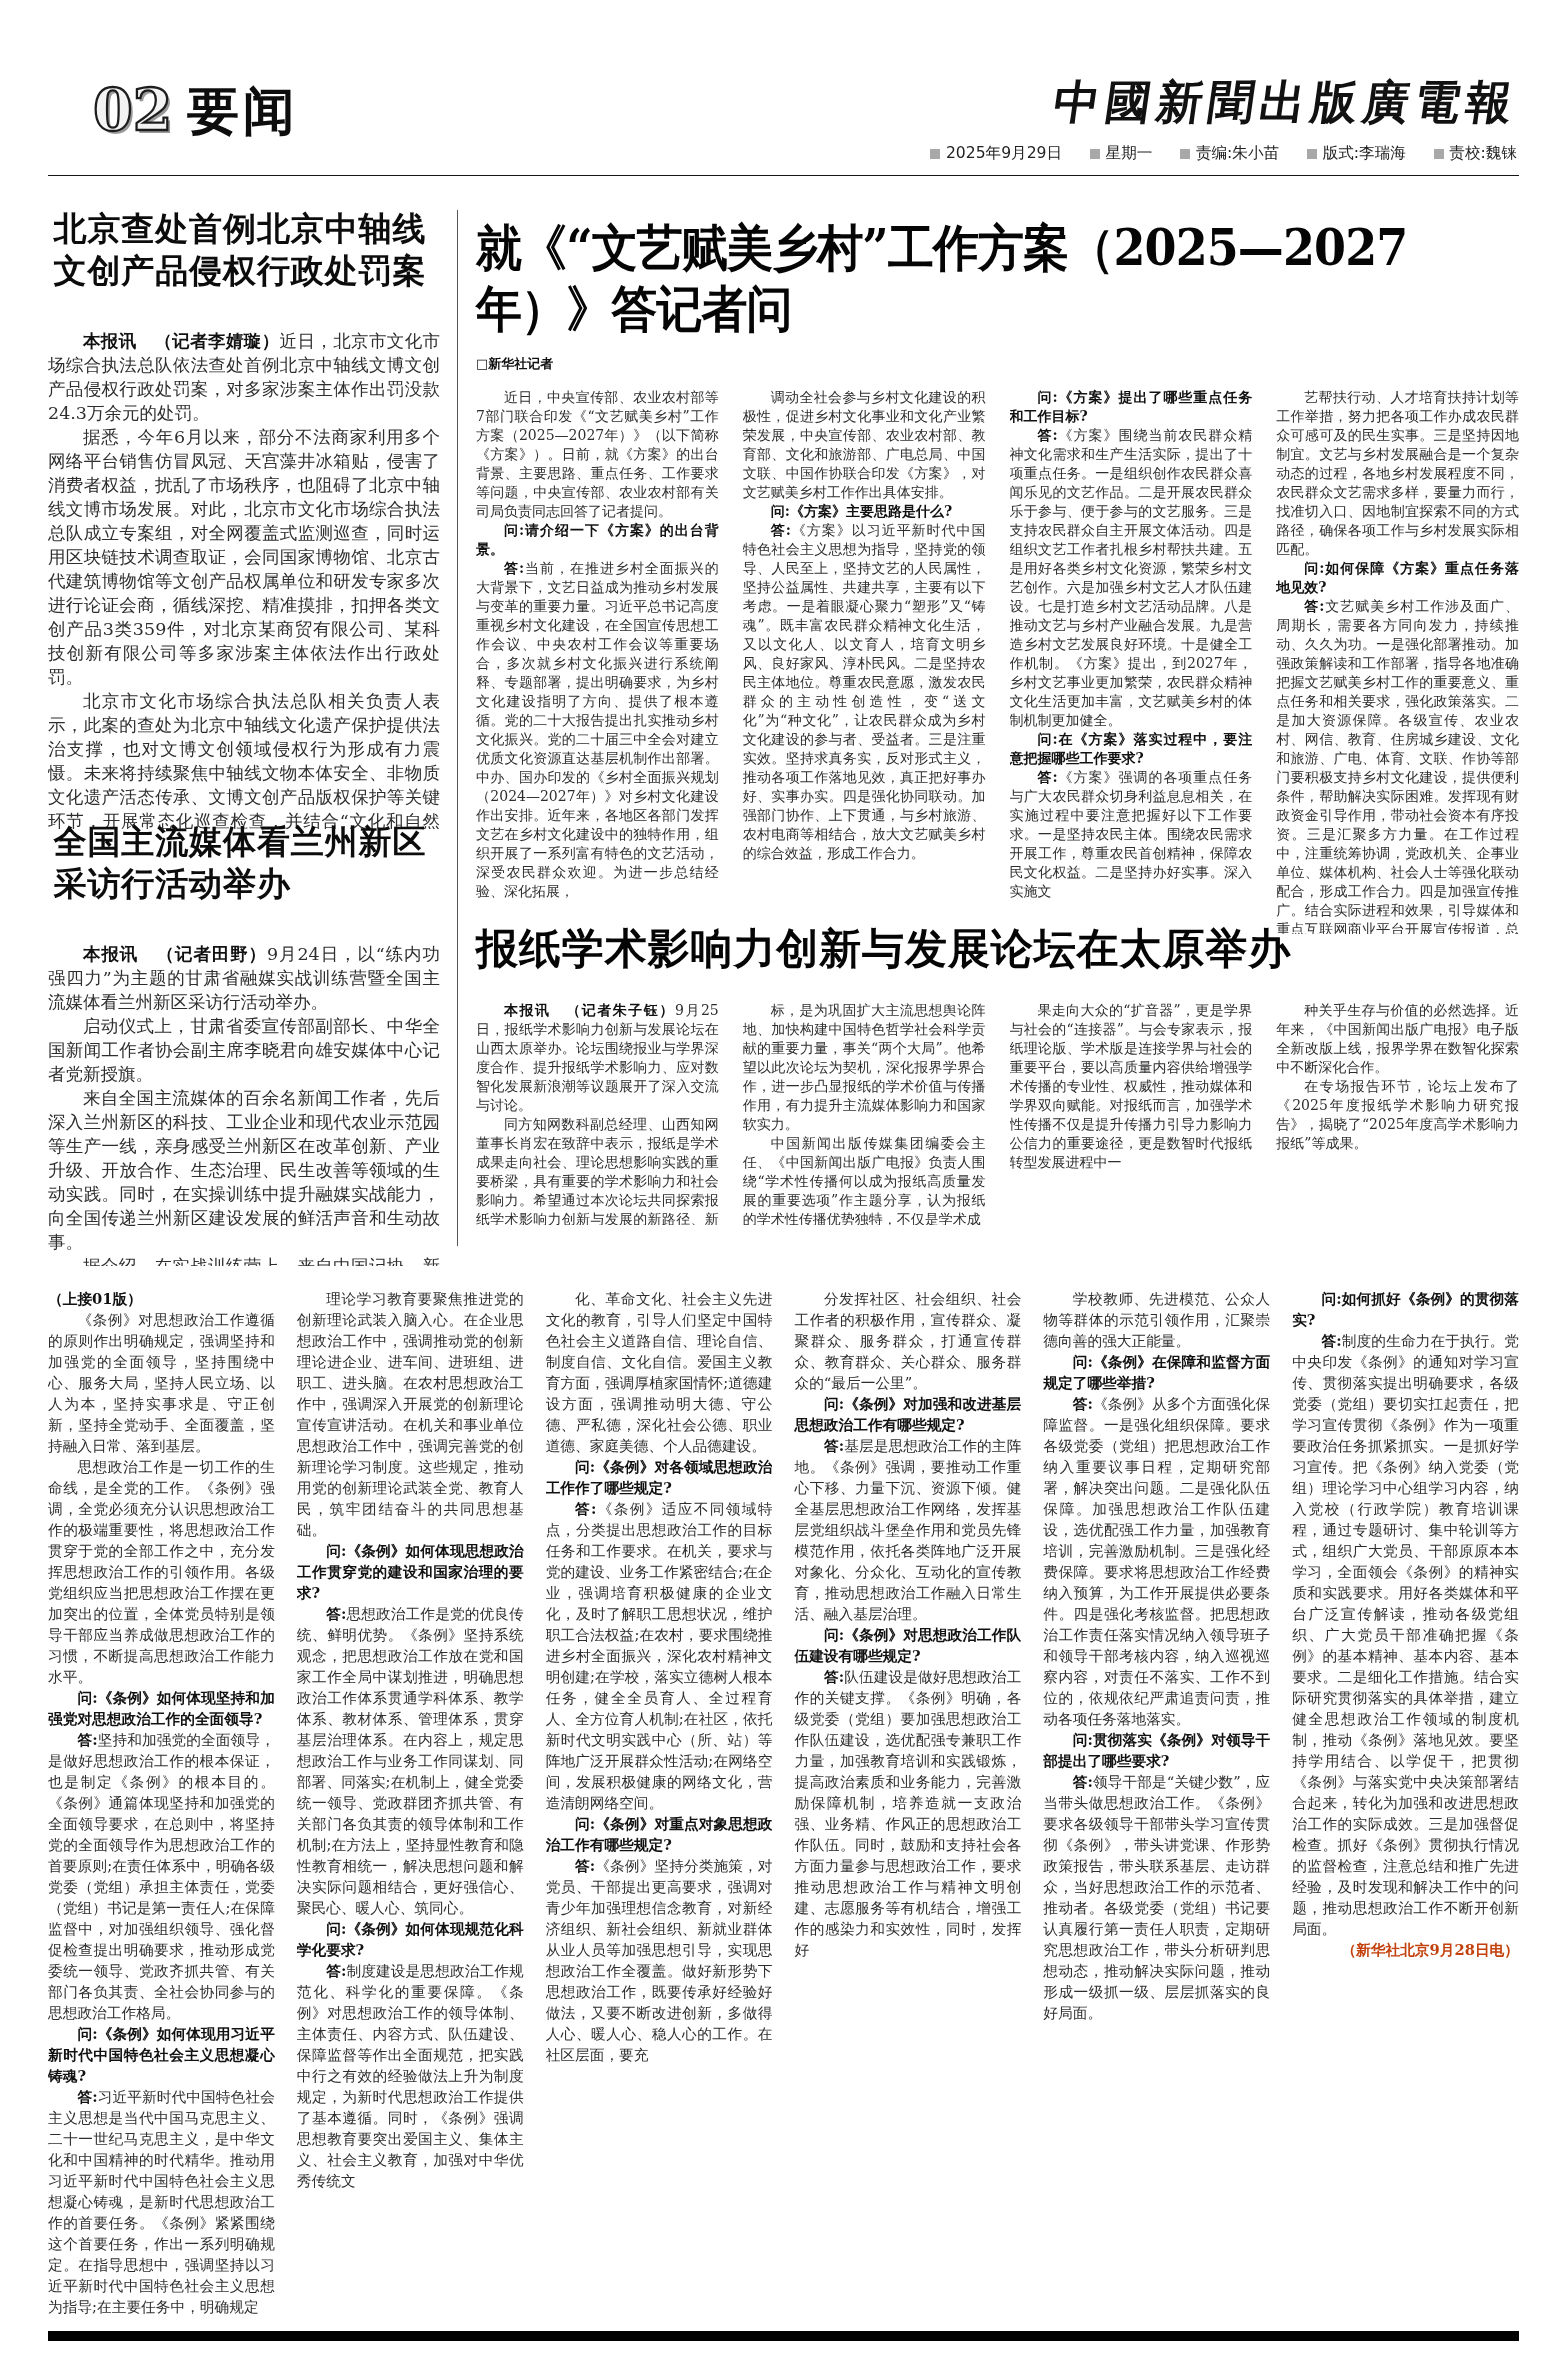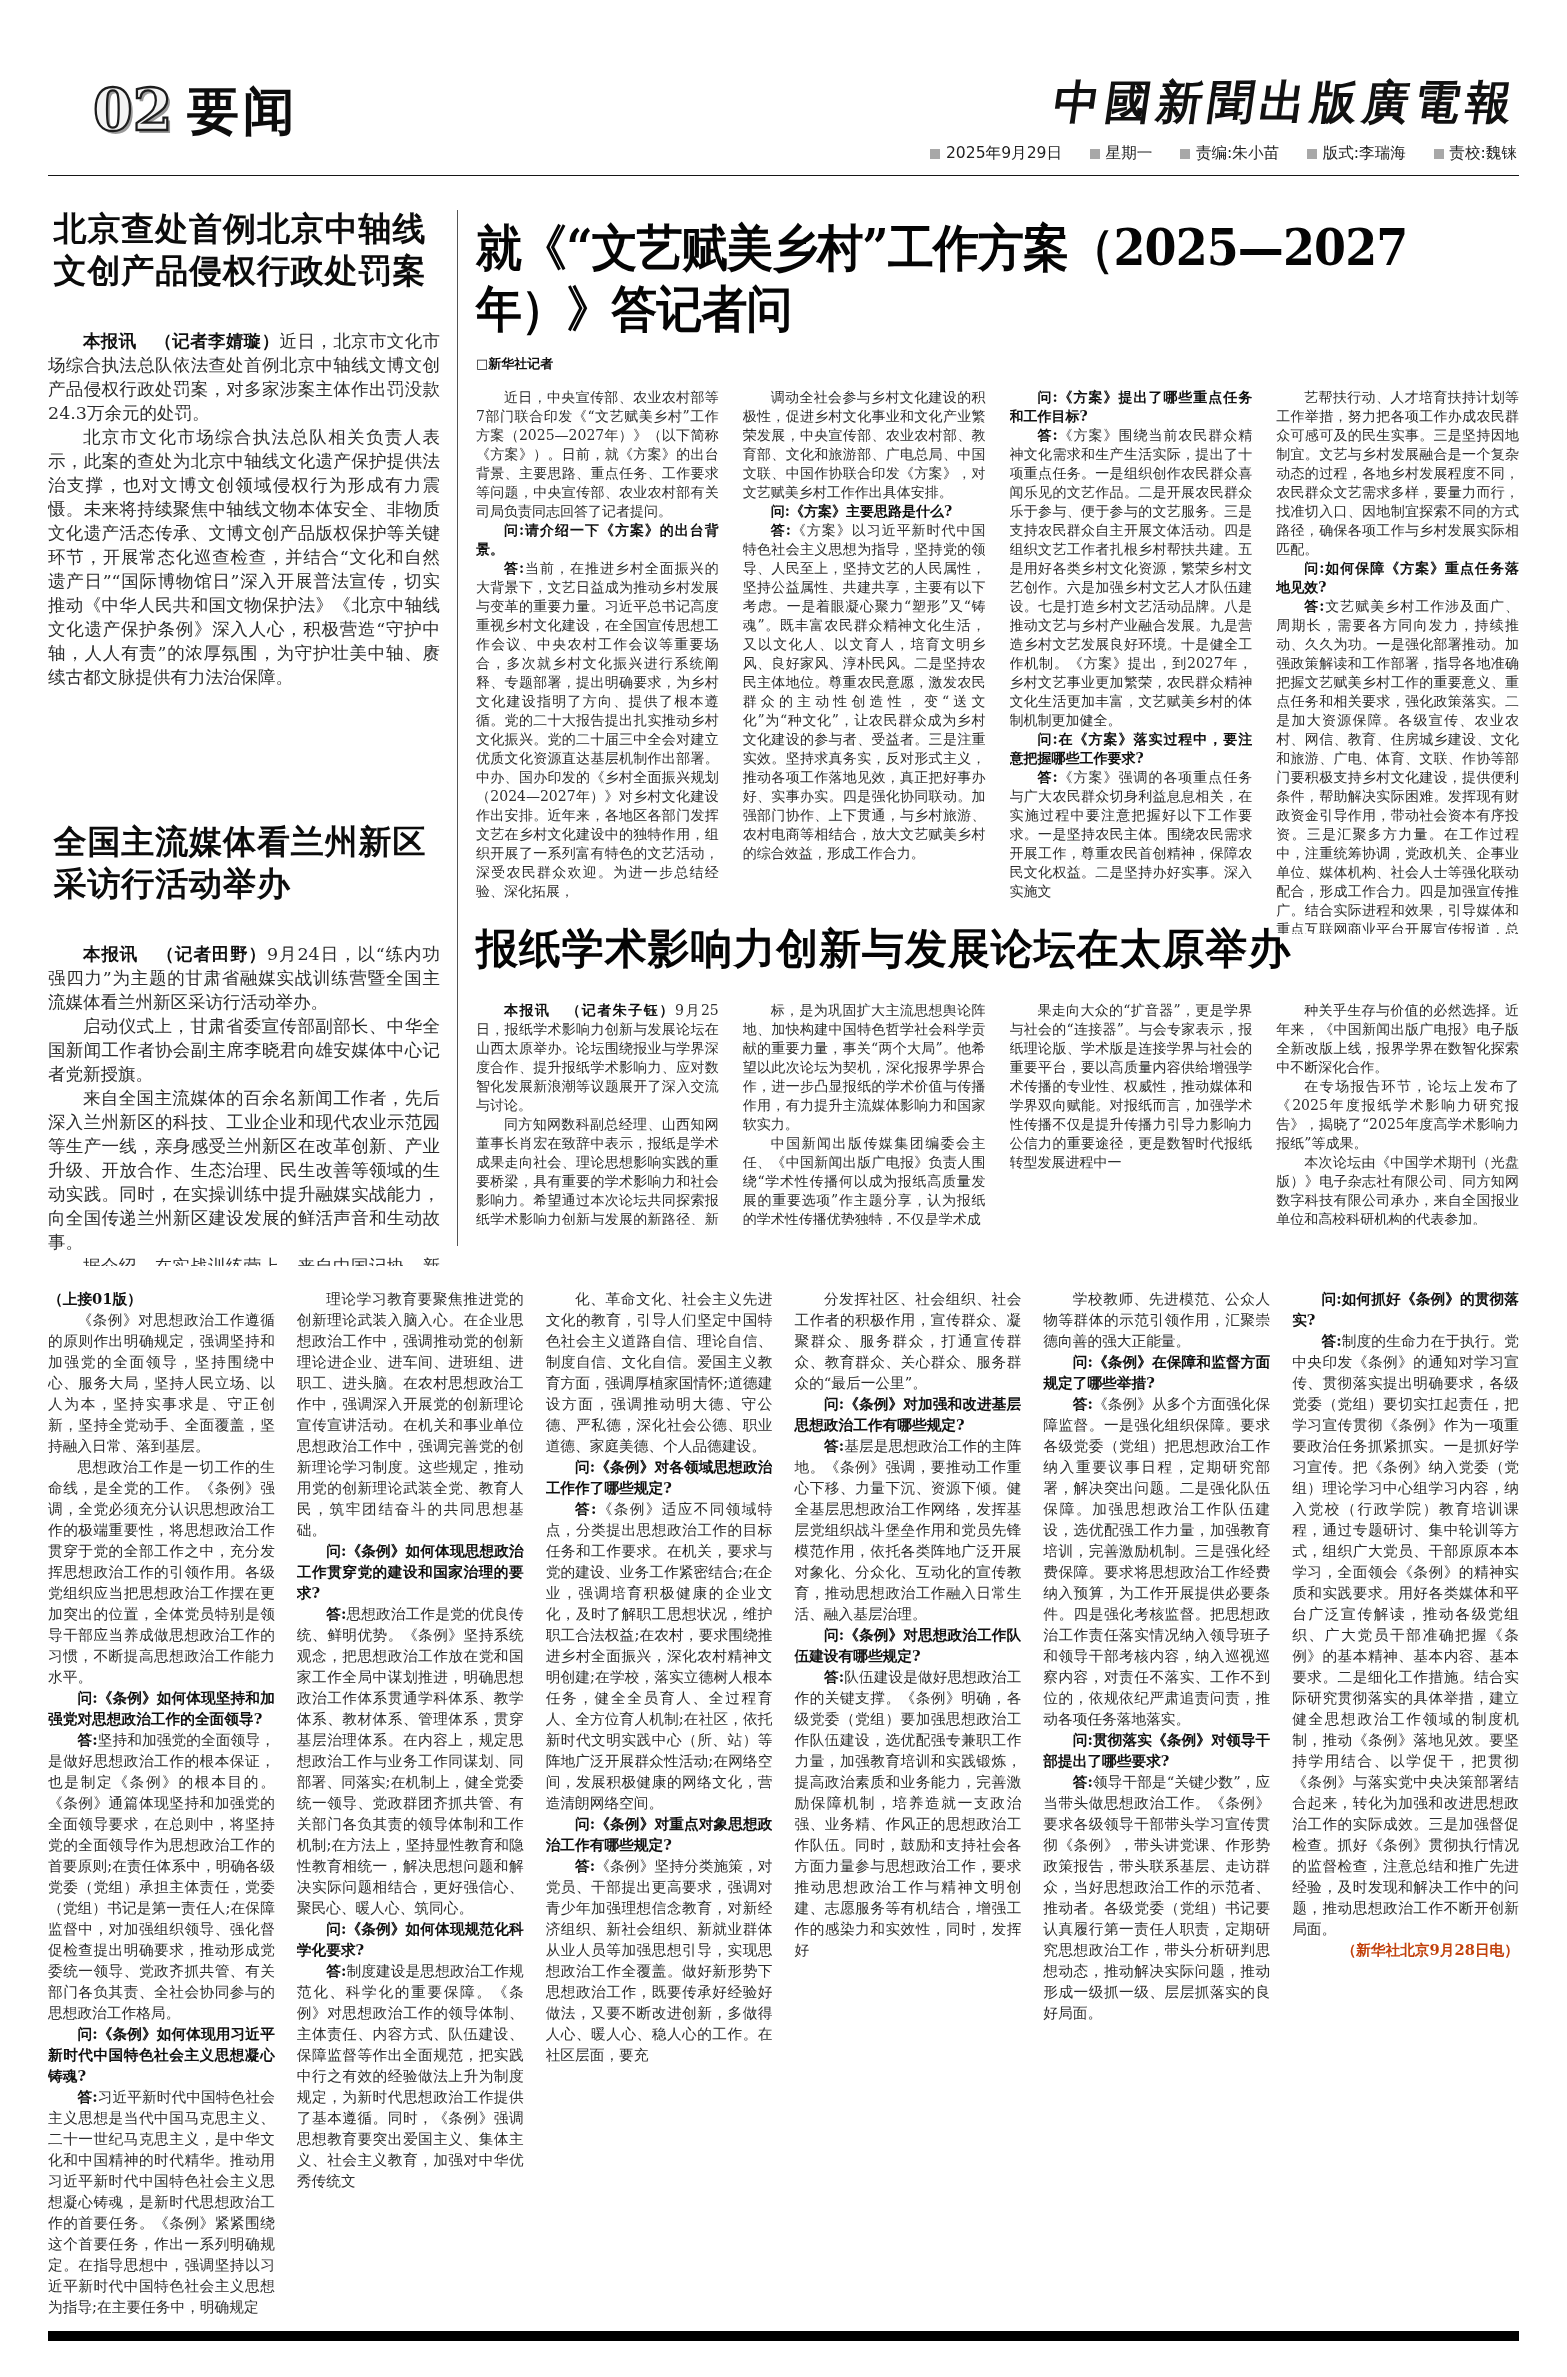--- a/index.html
+++ b/index.html
@@ -69,20 +69,21 @@
     </div>
   <div class="header-rule"></div>
 
   <div class="leftcol">
     <div class="l-title artA-title">
       <div>北京查处首例北京中轴线</div>
       <div>文创产品侵权行政处罚案</div>
     </div>
     <div class="l-body artA-body" id="artA-body">
         <p class="para p"><b>本报讯　（记者李婧璇）</b>近日，北京市文化市场综合执法总队依法查处首例北京中轴线文博文创产品侵权行政处罚案，对多家涉案主体作出罚没款24.3万余元的处罚。</p>
+        <p class="para p">据悉，今年6月以来，部分不法商家利用多个网络平台销售仿冒凤冠、天宫藻井冰箱贴，侵害了消费者权益，扰乱了市场秩序，也阻碍了北京中轴线文博市场发展。对此，北京市文化市场综合执法总队成立专案组，对全网覆盖式监测巡查，同时运用区块链技术调查取证，会同国家博物馆、北京古代建筑博物馆等文创产品权属单位和研发专家多次进行论证会商，循线深挖、精准摸排，扣押各类文创产品3类359件，对北京某商贸有限公司、某科技创新有限公司等多家涉案主体依法作出行政处罚。</p>
         <p class="para p">北京市文化市场综合执法总队相关负责人表示，此案的查处为北京中轴线文化遗产保护提供法治支撑，也对文博文创领域侵权行为形成有力震慑。未来将持续聚焦中轴线文物本体安全、非物质文化遗产活态传承、文博文创产品版权保护等关键环节，开展常态化巡查检查，并结合“文化和自然遗产日”“国际博物馆日”深入开展普法宣传，切实推动《中华人民共和国文物保护法》《北京中轴线文化遗产保护条例》深入人心，积极营造“守护中轴，人人有责”的浓厚氛围，为守护壮美中轴、赓续古都文脉提供有力法治保障。</p>
       </div>
     <div class="l-title artB-title">
       <div>全国主流媒体看兰州新区</div>
       <div>采访行活动举办</div>
     </div>
     <div class="l-body artB-body" id="artB-body">
         <p class="para p"><b>本报讯　（记者田野）</b>9月24日，以“练内功　强四力”为主题的甘肃省融媒实战训练营暨全国主流媒体看兰州新区采访行活动举办。</p>
         <p class="para p">启动仪式上，甘肃省委宣传部副部长、中华全国新闻工作者协会副主席李晓君向雄安媒体中心记者党新授旗。</p>
         <p class="para p">来自全国主流媒体的百余名新闻工作者，先后深入兰州新区的科技、工业企业和现代农业示范园等生产一线，亲身感受兰州新区在改革创新、产业升级、开放合作、生态治理、民生改善等领域的生动实践。同时，在实操训练中提升融媒实战能力，向全国传递兰州新区建设发展的鲜活声音和生动故事。</p>
@@ -130,21 +131,20 @@
         <div class="col">
           <p class="para p">标，是为巩固扩大主流思想舆论阵地、加快构建中国特色哲学社会科学贡献的重要力量，事关“两个大局”。他希望以此次论坛为契机，深化报界学界合作，进一步凸显报纸的学术价值与传播作用，有力提升主流媒体影响力和国家软实力。</p>
           <p class="para p">中国新闻出版传媒集团编委会主任、《中国新闻出版广电报》负责人围绕“学术性传播何以成为报纸高质量发展的重要选项”作主题分享，认为报纸的学术性传播优势独特，不仅是学术成</p>
         </div>
         <div class="col">
           <p class="para p">果走向大众的“扩音器”，更是学界与社会的“连接器”。与会专家表示，报纸理论版、学术版是连接学界与社会的重要平台，要以高质量内容供给增强学术传播的专业性、权威性，推动媒体和学界双向赋能。对报纸而言，加强学术性传播不仅是提升传播力引导力影响力公信力的重要途径，更是数智时代报纸转型发展进程中一</p>
         </div>
         <div class="col">
           <p class="para p">种关乎生存与价值的必然选择。近年来，《中国新闻出版广电报》电子版全新改版上线，报界学界在数智化探索中不断深化合作。</p>
           <p class="para p">在专场报告环节，论坛上发布了《2025年度报纸学术影响力研究报告》，揭晓了“2025年度高学术影响力报纸”等成果。</p>
-          <p class="para p">本次论坛由《中国学术期刊（光盘版）》电子杂志社有限公司、同方知网数字科技有限公司承办，来自全国报业单位和高校科研机构的代表参加。</p>
         </div>
       </div>
   </div>
 
   <div class="cols bottom-cols" id="bottom-cols">
       <div class="col">
         <p class="para cont">（上接01版）</p>
         <p class="para p">《条例》对思想政治工作遵循的原则作出明确规定，强调坚持和加强党的全面领导，坚持围绕中心、服务大局，坚持人民立场、以人为本，坚持实事求是、守正创新，坚持全党动手、全面覆盖，坚持融入日常、落到基层。</p>
         <p class="para p">思想政治工作是一切工作的生命线，是全党的工作。《条例》强调，全党必须充分认识思想政治工作的极端重要性，将思想政治工作贯穿于党的全部工作之中，充分发挥思想政治工作的引领作用。各级党组织应当把思想政治工作摆在更加突出的位置，全体党员特别是领导干部应当养成做思想政治工作的习惯，不断提高思想政治工作能力水平。</p>
         <p class="para q">问:《条例》如何体现坚持和加强党对思想政治工作的全面领导?</p>

